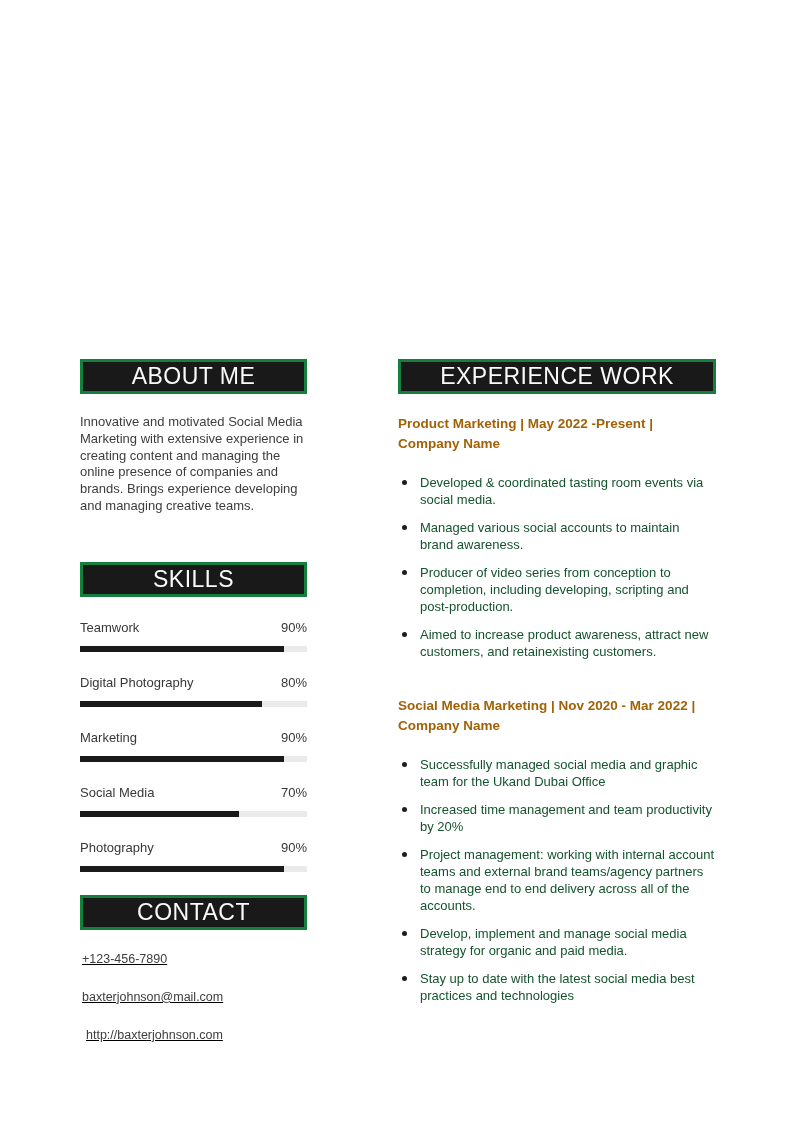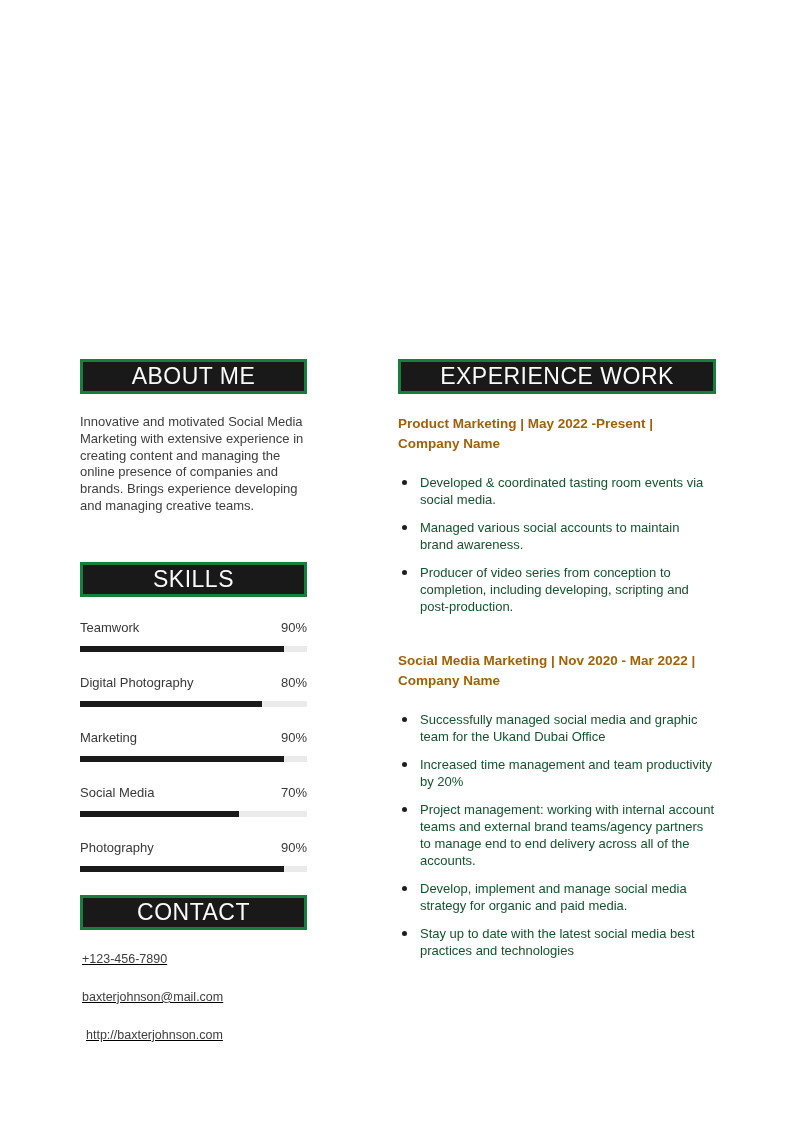--- a/index.html
+++ b/index.html
@@ -218,20 +218,21 @@
   <main class="right-col">
 
     <div class="section-bar">EXPERIENCE WORK</div>
 
     <section class="job">
       <div class="job-title">Product Marketing | May 2022 -Present | Company Name</div>
       <ul class="bullet-list">
         <li>Developed &amp; coordinated tasting room events via social media.</li>
         <li>Managed various social accounts to maintain brand awareness.</li>
         <li>Producer of video series from conception to completion, including developing, scripting and post-production.</li>
+        <li>Aimed to increase product awareness, attract new customers, and retainexisting customers.</li>
       </ul>
     </section>
 
     <section class="job">
       <div class="job-title">Social Media Marketing | Nov 2020 - Mar 2022 | Company Name</div>
       <ul class="bullet-list">
         <li>Successfully managed social media and graphic team for the Ukand Dubai Office</li>
         <li>Increased time management and team productivity by 20%</li>
         <li>Project management: working with internal account teams and external brand teams/agency partners to manage end to end delivery across all of the accounts.</li>
         <li>Develop, implement and manage social media strategy for organic and paid media.</li>

